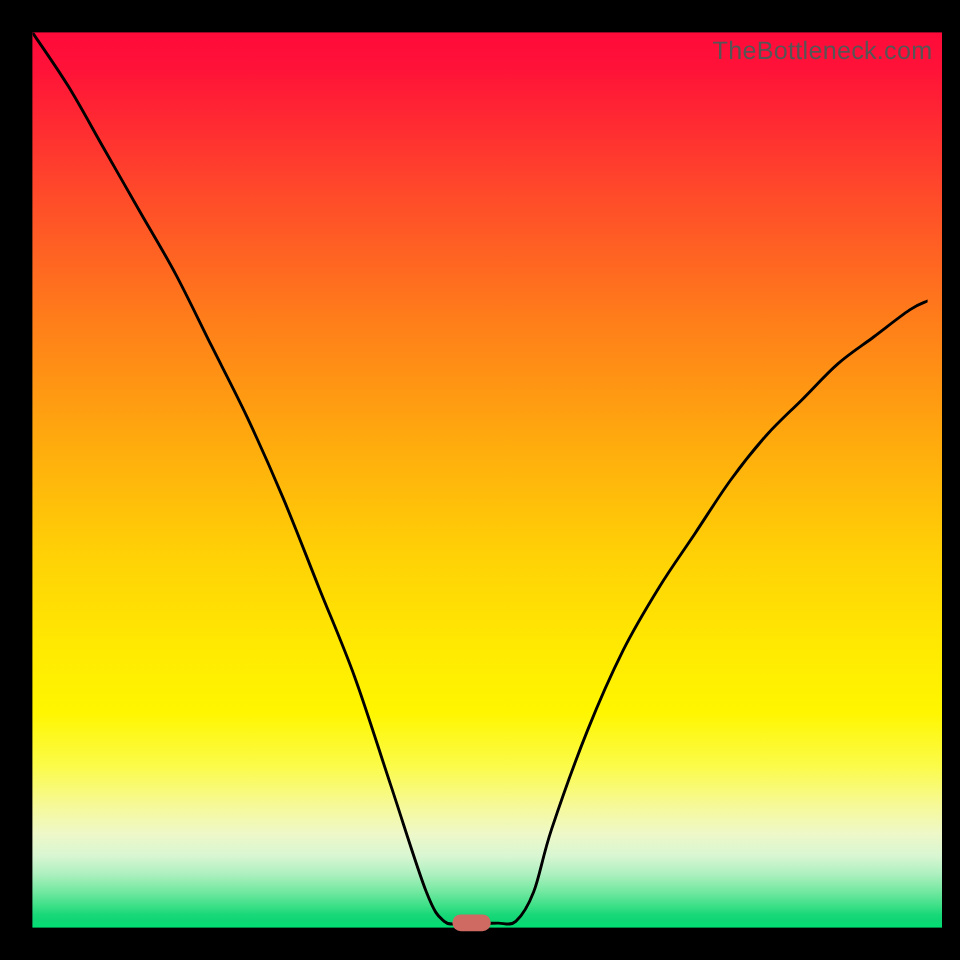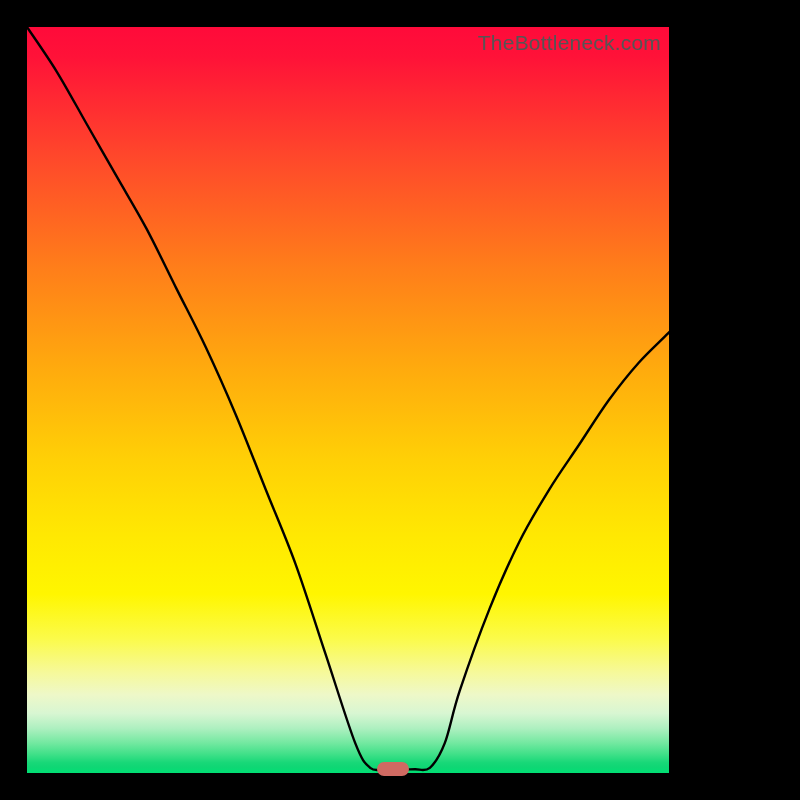--- a/index.html
+++ b/index.html
@@ -14,21 +14,21 @@
   .frame {
     position: relative;
     width: 800px;
     height: 800px;
     background: #000;
   }
   .plot {
     position: absolute;
     left: 27px;
     top: 27px;
-    width: 642px;
+    width: 758px;
     height: 746px;
     background: linear-gradient(to bottom,
       #ff0a3a 0%,
       #ff1238 4%,
       #ff4a2a 18%,
       #ff7d1a 32%,
       #ffa80e 45%,
       #ffd006 58%,
       #ffe802 68%,
       #fff600 76%,

